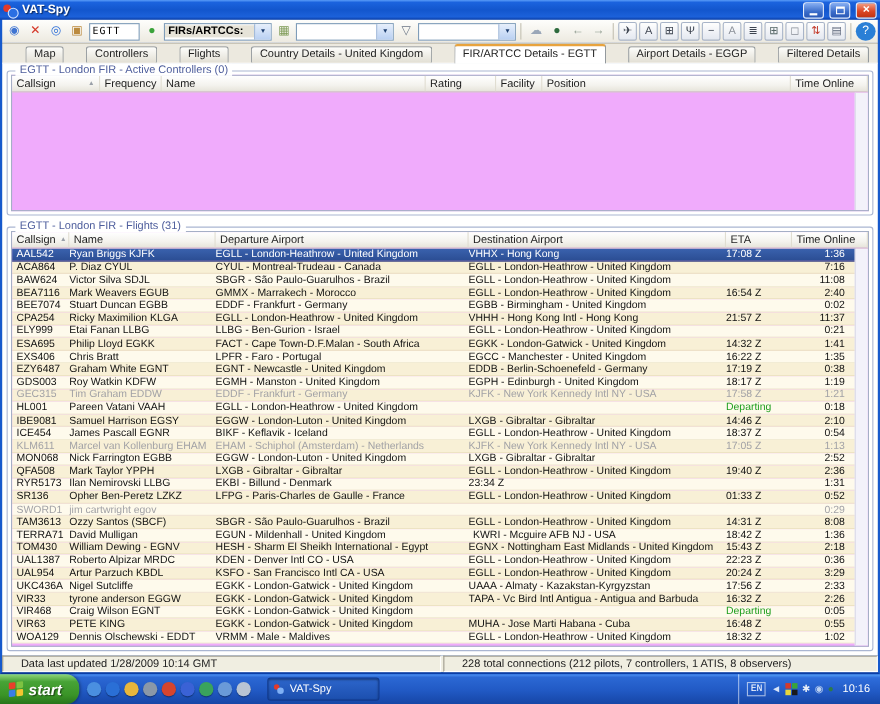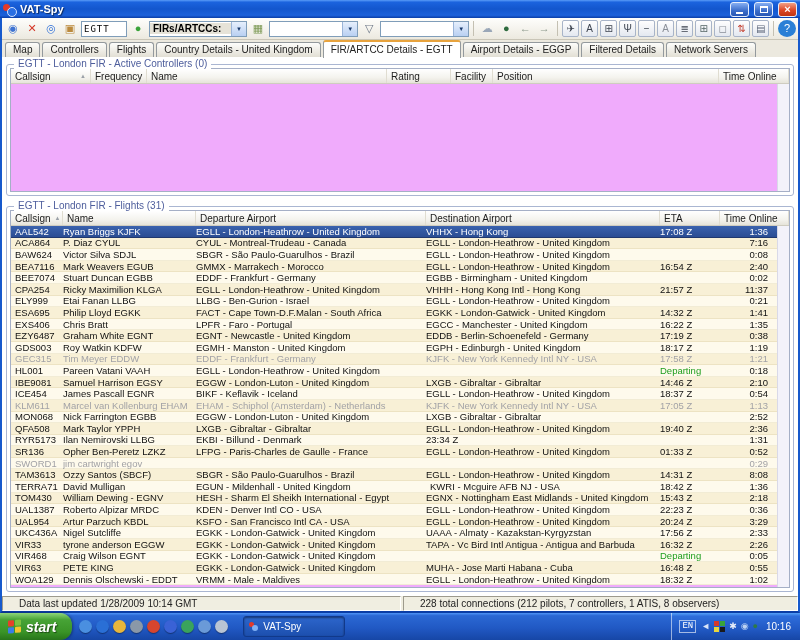--- a/index.html
+++ b/index.html
@@ -36,21 +36,21 @@
     display:flex;align-items:center;justify-content:center;font-size:6px;color:#1b3c6e;}
   .combo.gray .cfield{background:#e6e3d8;font-weight:bold;}
   .toggle{width:17px;height:17px;border:1px solid #a8b4c8;border-radius:2px;background:linear-gradient(#fefefe,#e4e8f0);
     display:flex;align-items:center;justify-content:center;box-sizing:border-box;}
   .toggle .glyph{font-size:10px;line-height:1;}
   .roundbtn{border-radius:50%;}
 
   
   .tabbar{height:17px;display:flex;align-items:flex-end;padding-left:3px;background:#ece9df;border-bottom:1px solid #fff;flex:0 0 auto;}
   .tab{height:14px;line-height:14px;padding:0 7px;margin-right:2px;font-size:10px;color:#222;white-space:nowrap;
-    background:linear-gradient(#fdfdfb,#e2dfd4);border:1px solid #93999d;border-bottom:none;border-radius:3px 3px 0 0;}
+    background:linear-gradient(#fdfdfb,#e2dfd4);border:1px solid #93999d;border-bottom:none;border-radius:3px 3px 0 0;margin-left:18px;}
   .tab.active{height:16px;line-height:15px;background:#fff;border-top:2px solid #e8a33d;margin-bottom:-1px;}
 
   
   .client{flex:1;background:#fff;display:flex;flex-direction:column;padding:6px 4px 4px 4px;min-height:0;}
   .gb{position:relative;border:1px solid #aab6d2;border-radius:3px;padding:3px;box-sizing:border-box;background:#fff;}
   .gb-label{position:absolute;top:-7px;left:7px;background:#fff;padding:0 4px;font-size:10px;color:#4d5d9c;z-index:3;white-space:nowrap;}
   .gb1{height:132px;flex:0 0 auto;}
   .gb2{flex:1;margin-top:10px;min-height:0;}
   .lv{height:100%;display:flex;flex-direction:column;border:1px solid #a5afc6;background:#f0abfc;box-sizing:border-box;min-height:0;}
   .lv-head{height:14px;display:flex;flex:0 0 auto;background:linear-gradient(#ffffff,#f4f3ee 60%,#e6e4da);border-bottom:1px solid #cfccc0;}
@@ -317,21 +317,21 @@
                   <div class="cell f3">EGLL - London-Heathrow - United Kingdom</div>
                   <div class="cell f4"></div>
                   <div class="cell f5">7:16</div>
                 </div>
                 <div class="frow">
                   <div class="cell f0">BAW624</div>
                   <div class="cell f1">Victor Silva SDJL</div>
                   <div class="cell f2">SBGR - São Paulo-Guarulhos - Brazil</div>
                   <div class="cell f3">EGLL - London-Heathrow - United Kingdom</div>
                   <div class="cell f4"></div>
-                  <div class="cell f5">0:08</div>
+                  <div class="cell f5">11:08</div>
                 </div>
                 <div class="frow alt">
                   <div class="cell f0">BEA7116</div>
                   <div class="cell f1">Mark Weavers EGUB</div>
                   <div class="cell f2">GMMX - Marrakech - Morocco</div>
                   <div class="cell f3">EGLL - London-Heathrow - United Kingdom</div>
                   <div class="cell f4">16:54 Z</div>
                   <div class="cell f5">2:40</div>
                 </div>
                 <div class="frow">
@@ -385,21 +385,21 @@
                 <div class="frow">
                   <div class="cell f0">GDS003</div>
                   <div class="cell f1">Roy Watkin KDFW</div>
                   <div class="cell f2">EGMH - Manston - United Kingdom</div>
                   <div class="cell f3">EGPH - Edinburgh - United Kingdom</div>
                   <div class="cell f4">18:17 Z</div>
                   <div class="cell f5">1:19</div>
                 </div>
                 <div class="frow alt gray">
                   <div class="cell f0">GEC315</div>
-                  <div class="cell f1">Tim Meyer EDDW</div>
+                  <div class="cell f1">Tim Graham EDDW</div>
                   <div class="cell f2">EDDF - Frankfurt - Germany</div>
                   <div class="cell f3">KJFK - New York Kennedy Intl NY - USA</div>
                   <div class="cell f4">17:58 Z</div>
                   <div class="cell f5">1:21</div>
                 </div>
                 <div class="frow">
                   <div class="cell f0">HL001</div>
                   <div class="cell f1">Pareen Vatani VAAH</div>
                   <div class="cell f2">EGLL - London-Heathrow - United Kingdom</div>
                   <div class="cell f3"></div>

